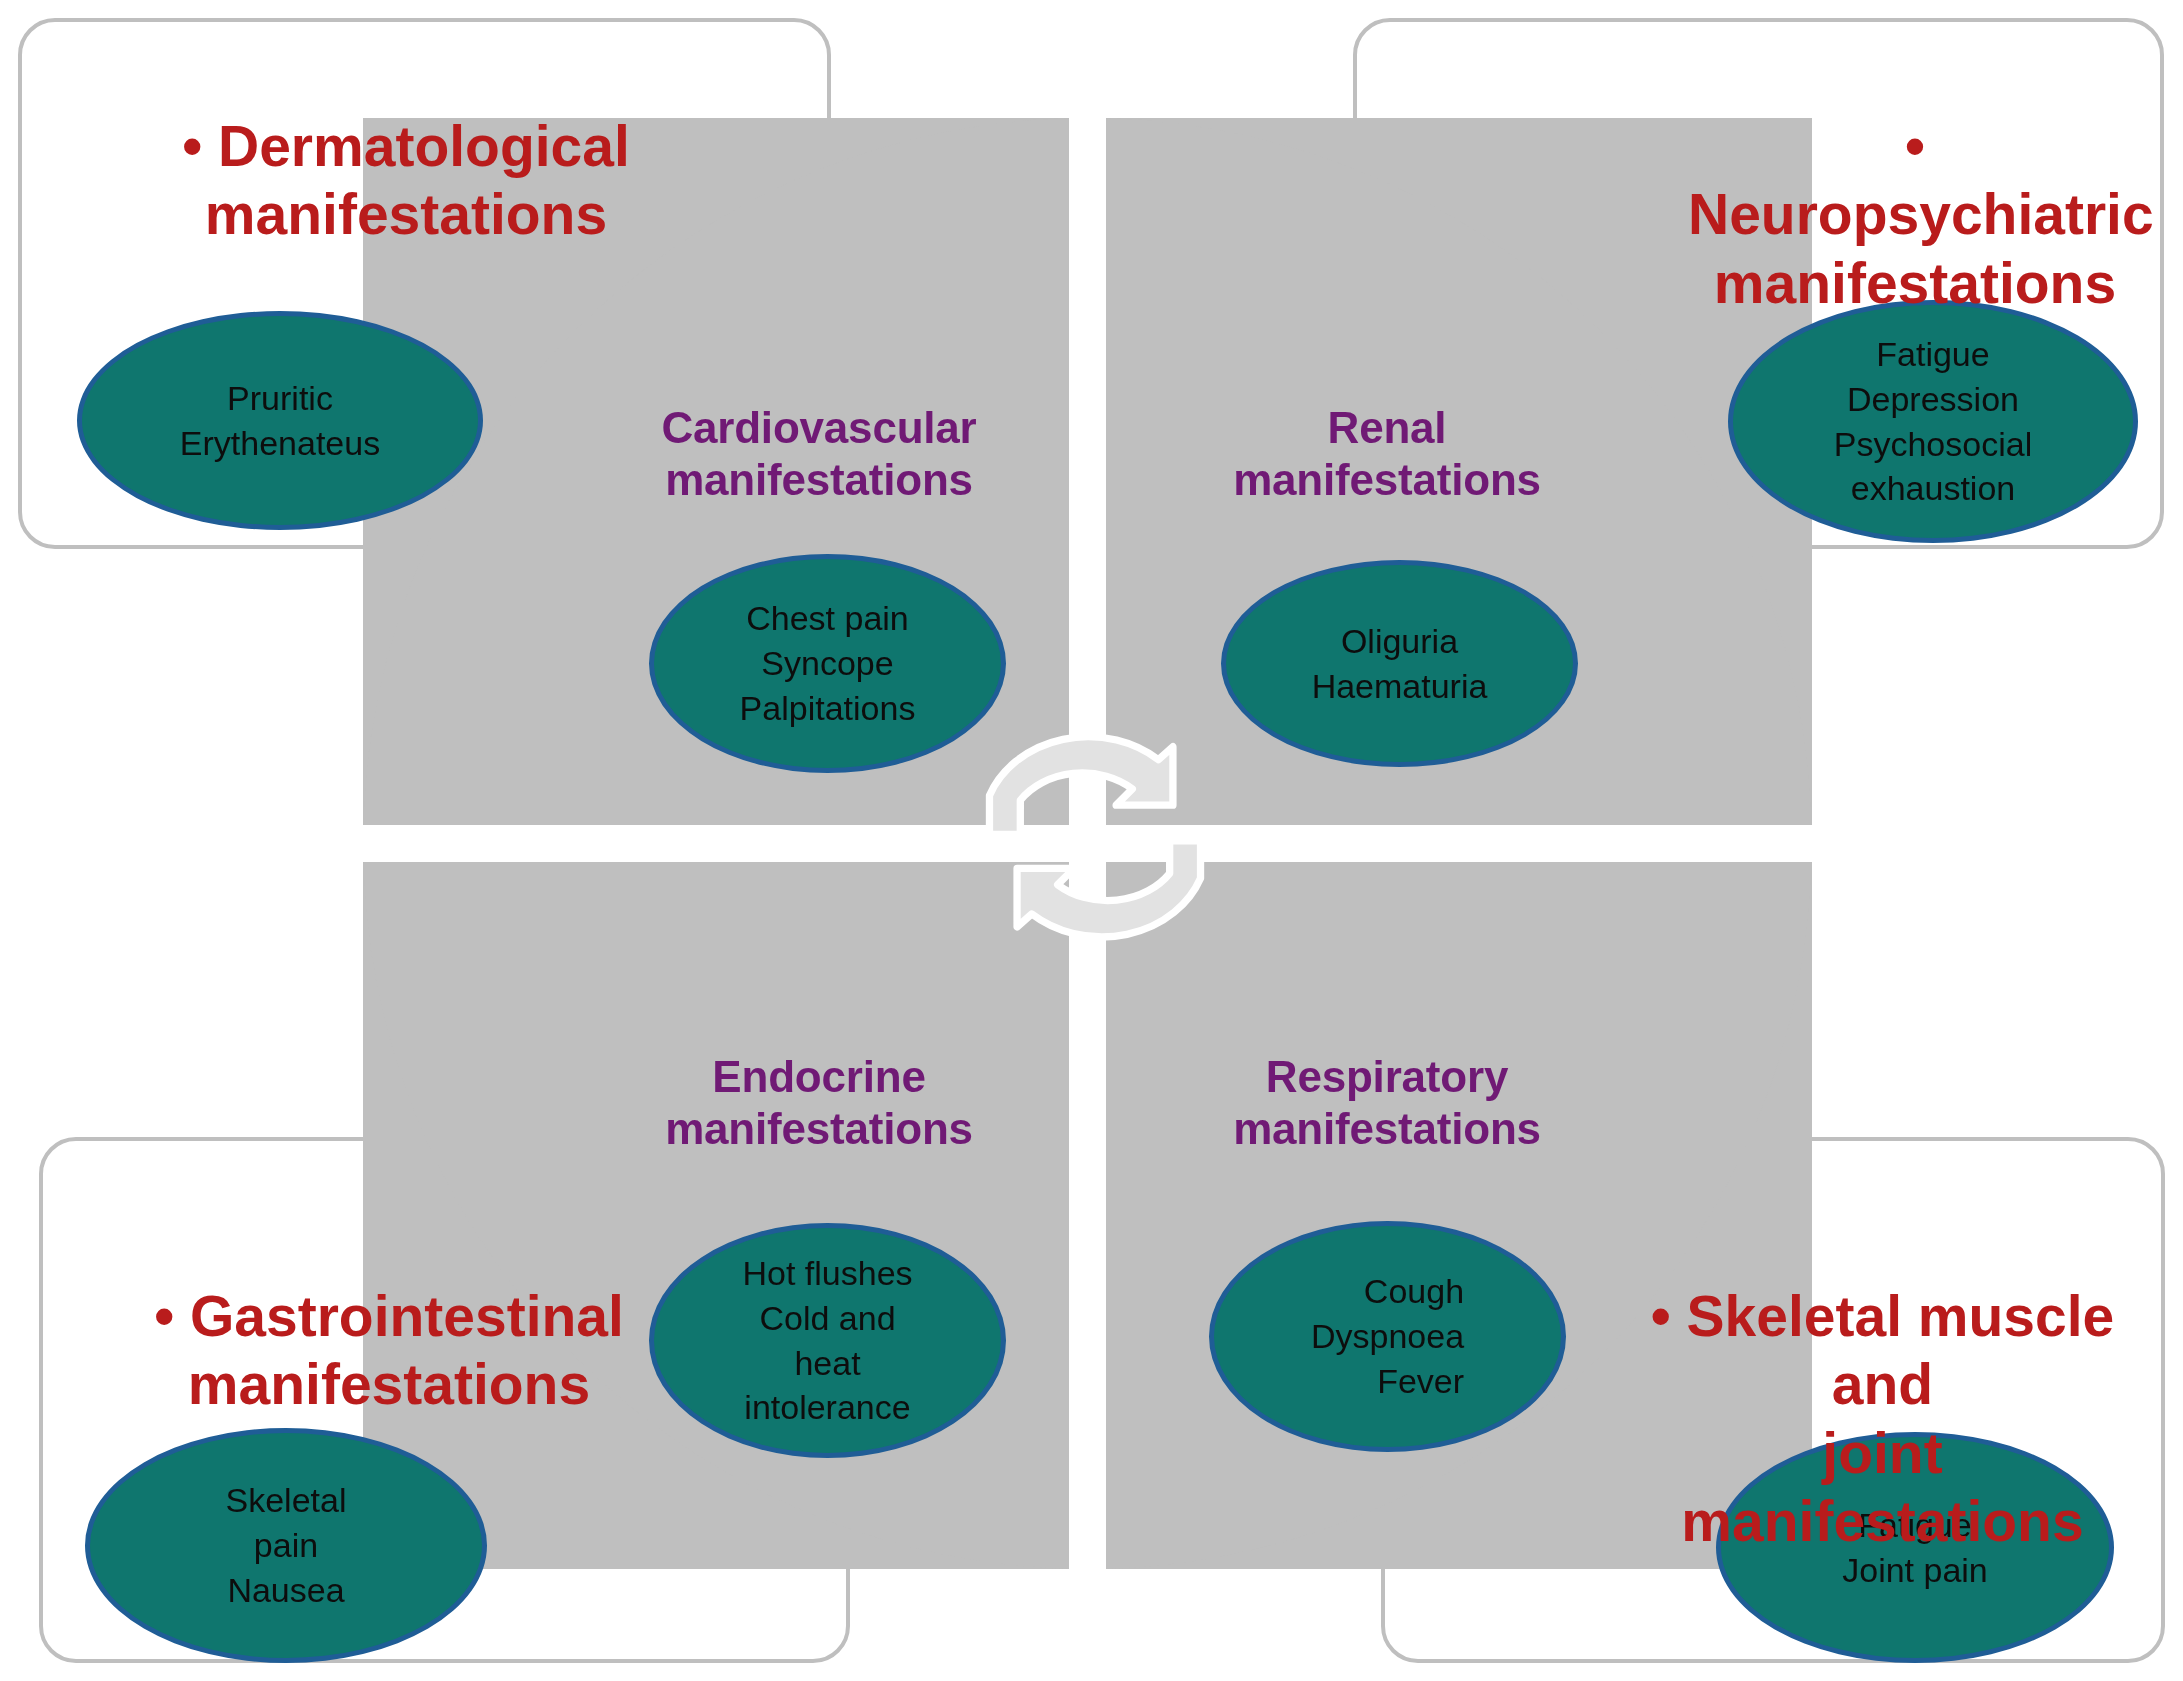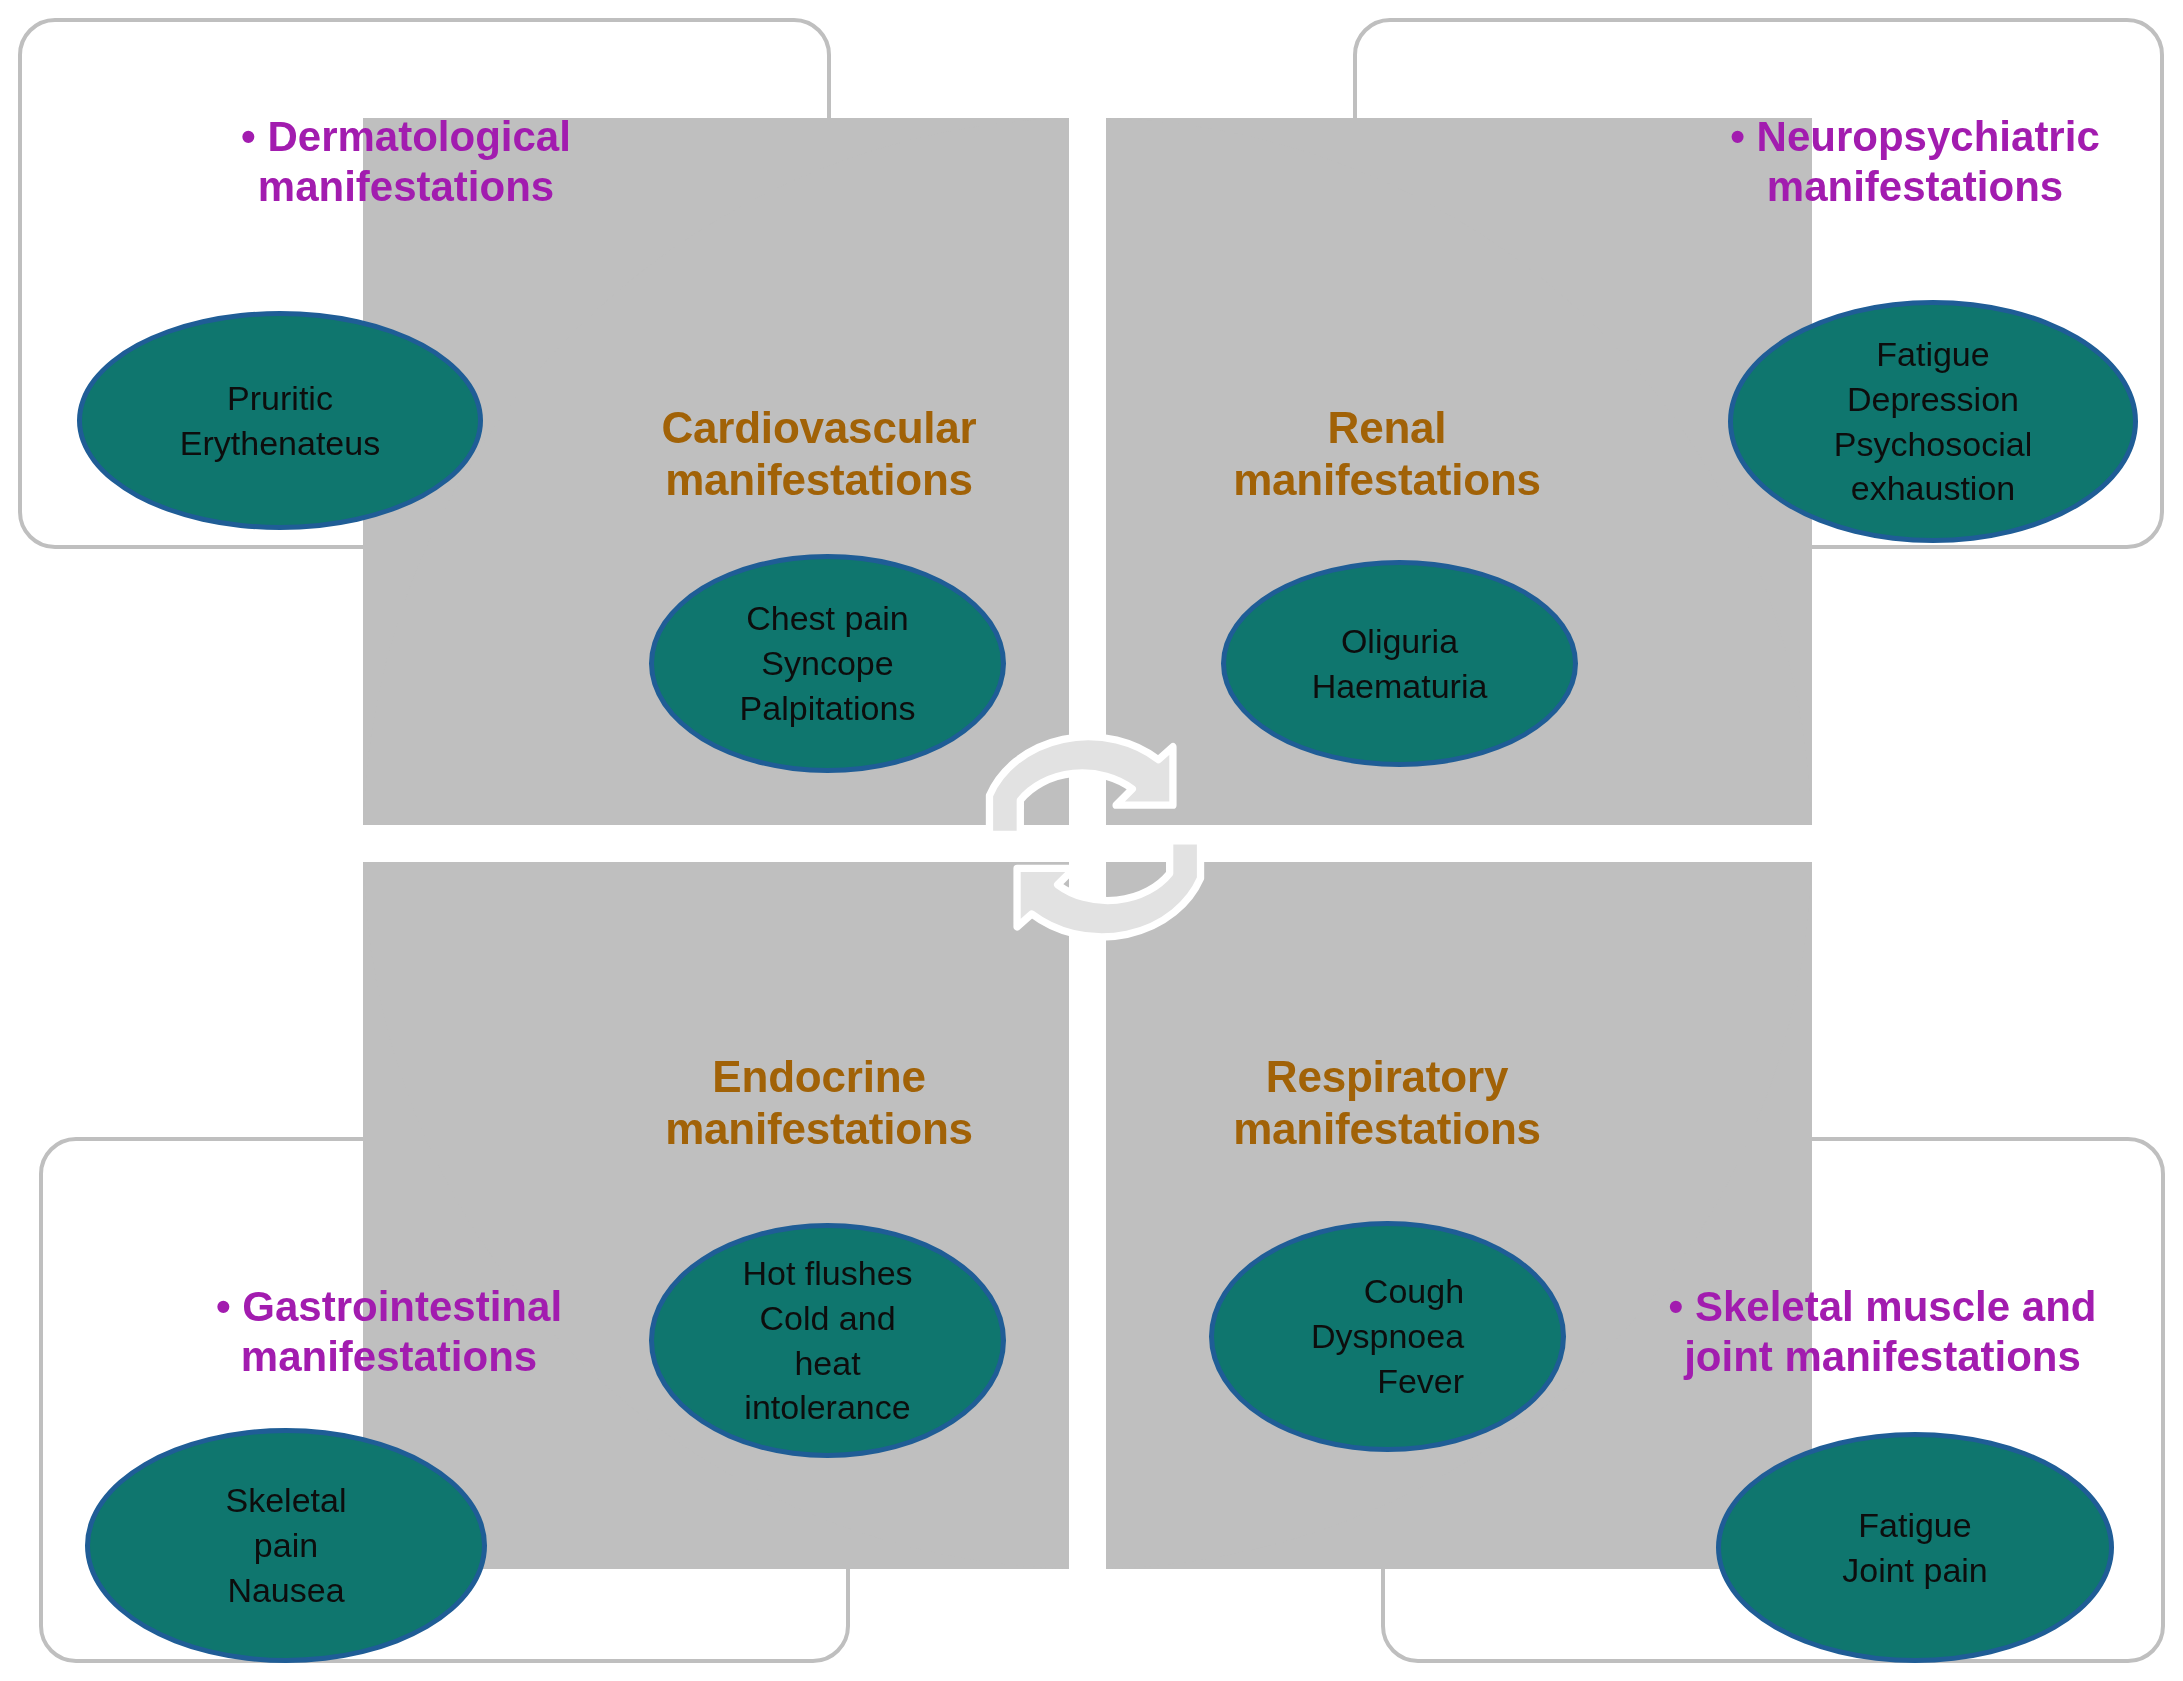--- a/index.html
+++ b/index.html
@@ -62,21 +62,21 @@
   #quad-br { left: 743px; top: 744px; }
   #quad-br .quad-inner { left: -743px; top: -744px; }
 
   
   .quad-title {
     position: absolute;
     text-align: center;
     font-weight: bold;
     font-size: 44px;
     line-height: 1.18;
-    color: #a16207;
+    color: #701a75;
     letter-spacing: -0.2px;
     z-index: 6;
   }
   #title-cardio { left: 600px;  top: 402px;  width: 438px; }
   #title-renal  { left: 1176px; top: 402px;  width: 422px; }
   #title-endo   { left: 600px;  top: 1051px; width: 438px; }
   #title-resp   { left: 1168px; top: 1051px; width: 438px; }
 
   
   .ellipse {
@@ -103,23 +103,23 @@
   #ell-skel   { left: 1716px; top: 1432px; width: 398px; height: 231px; }
   #ell-cardio { left: 649px;  top: 554px;  width: 357px; height: 219px; }
   #ell-renal  { left: 1221px; top: 560px;  width: 357px; height: 207px; }
   #ell-endo   { left: 649px;  top: 1223px; width: 357px; height: 235px; }
   #ell-resp   { left: 1209px; top: 1221px; width: 357px; height: 231px; text-align: right; }
 
   
   .box-heading {
     position: absolute;
     font-weight: bold;
-    font-size: 42px;
+    font-size: 57px;
     line-height: 1.2;
-    color: #a21caf;
+    color: #b91c1c;
     z-index: 8;
   }
   #head-derm     { left: 122px;  top: 112px;  width: 568px;  text-align: center; }
   #head-neuro    { left: 1688px; top: 112px;  width: 454px;  text-align: center; }
   #head-gastro   { left: 97px;  top: 1282px; width: 584px;  text-align: center; }
   #head-skeletal { left: 1615px; top: 1282px; width: 535px;  text-align: center; }
 
   
   #arrows {
     position: absolute;

